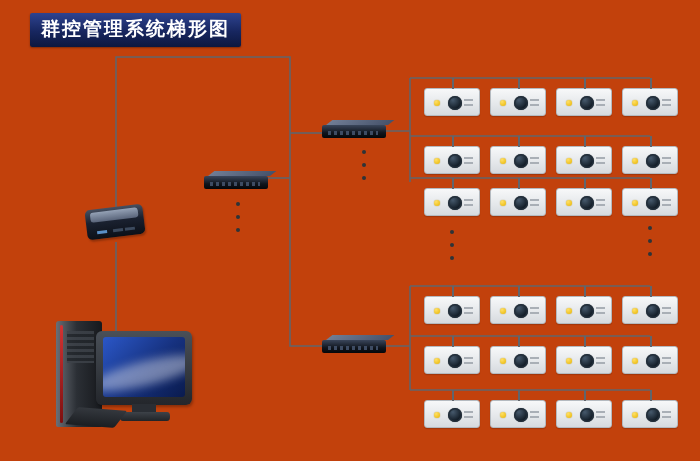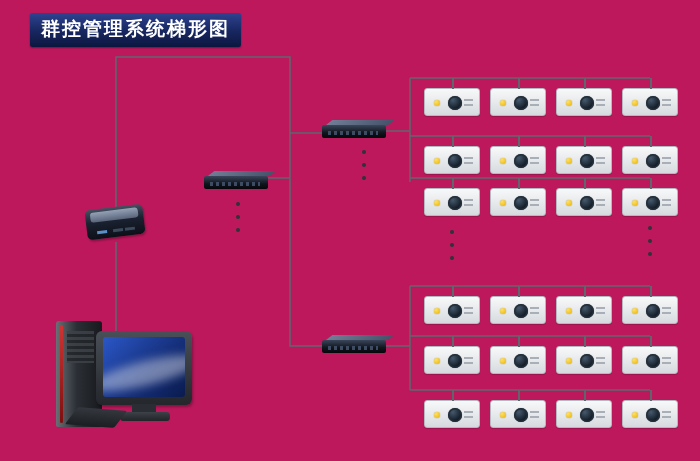--- a/index.html
+++ b/index.html
@@ -1,21 +1,21 @@
 <!DOCTYPE html>
 <html style="--line: #60656c; --title-bg: #17265f; --title-text: #ffffff; --device-led: #e8b400; --device-knob: #0d161f; --screen-blue: #2b57c8;"><head>
 <meta charset="utf-8">
 <style>
   * { margin:0; padding:0; box-sizing:border-box; }
   html,body { width:700px; height:461px; }
   body {
     position:relative; overflow:hidden; background:#ffffff;
     font-family:"Liberation Sans","DejaVu Sans",sans-serif;
   }
-  #stage { position:absolute; left:0; top:0; width:700px; height:461px; background:#be185d; }
+  #stage { position:absolute; left:0; top:0; width:700px; height:461px; background:#c2410c; }
 
   
   #wires { position:absolute; left:0; top:0; z-index:1; }
   #wires path { fill:none; stroke:var(--line,#60656c); stroke-width:1.6; }
 
   
   .title {
     position:absolute; left:30px; top:13px; z-index:4;
     background:linear-gradient(180deg,#2e4390 0%, var(--title-bg,#17265f) 55%, #0c173f 100%);
     color:var(--title-text,#fff);

